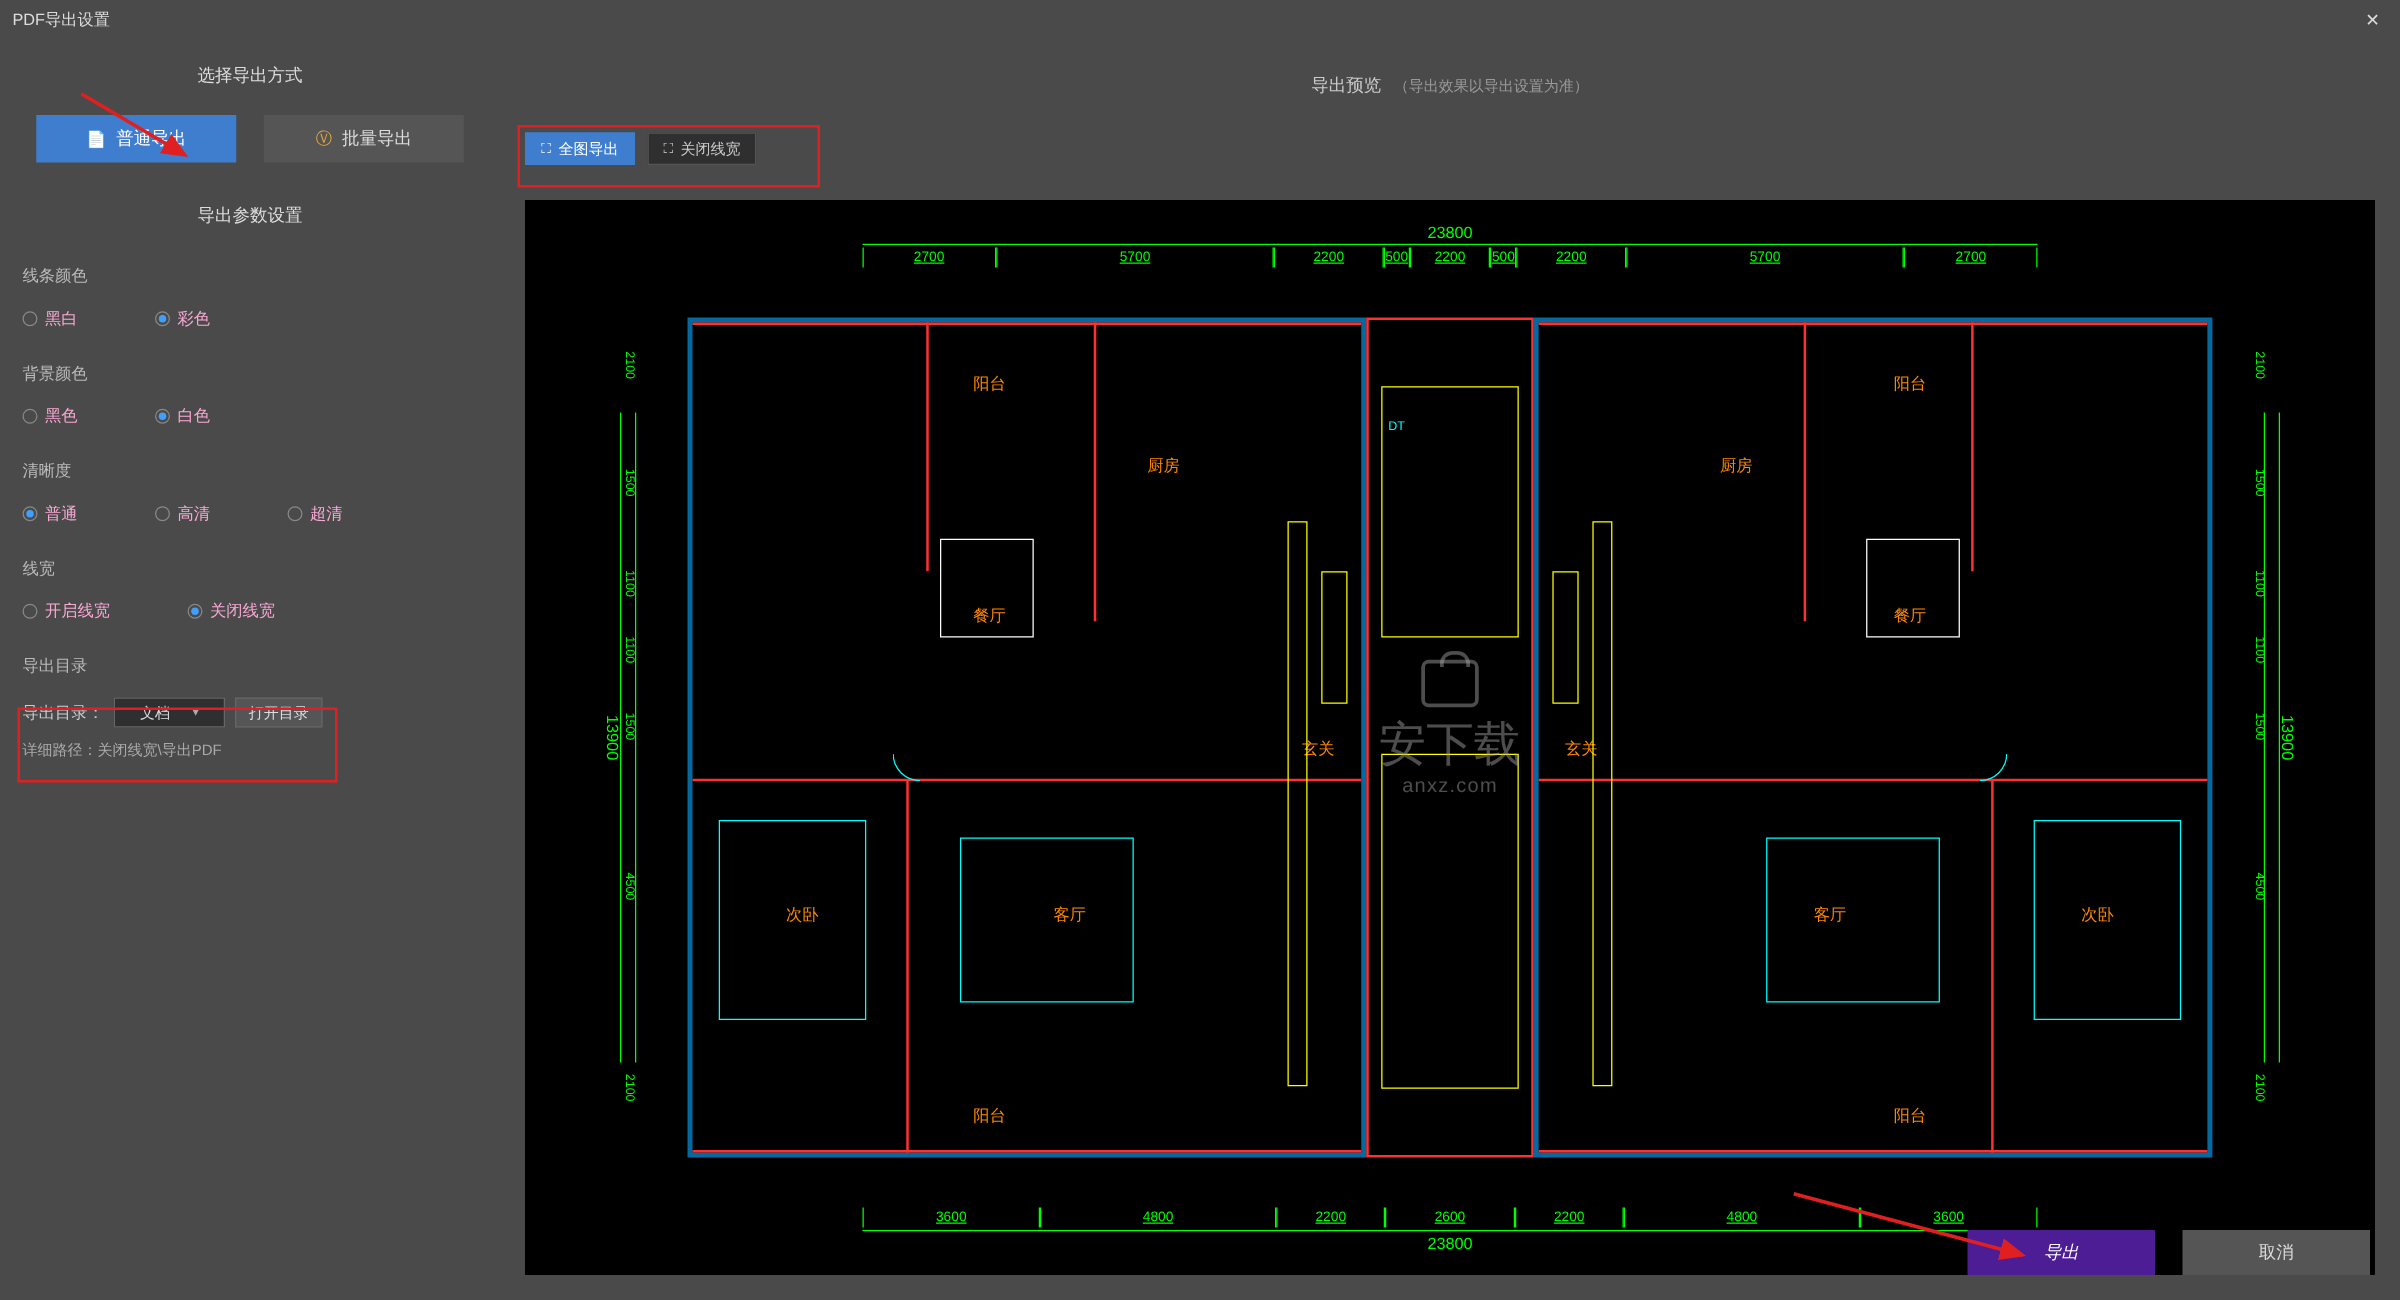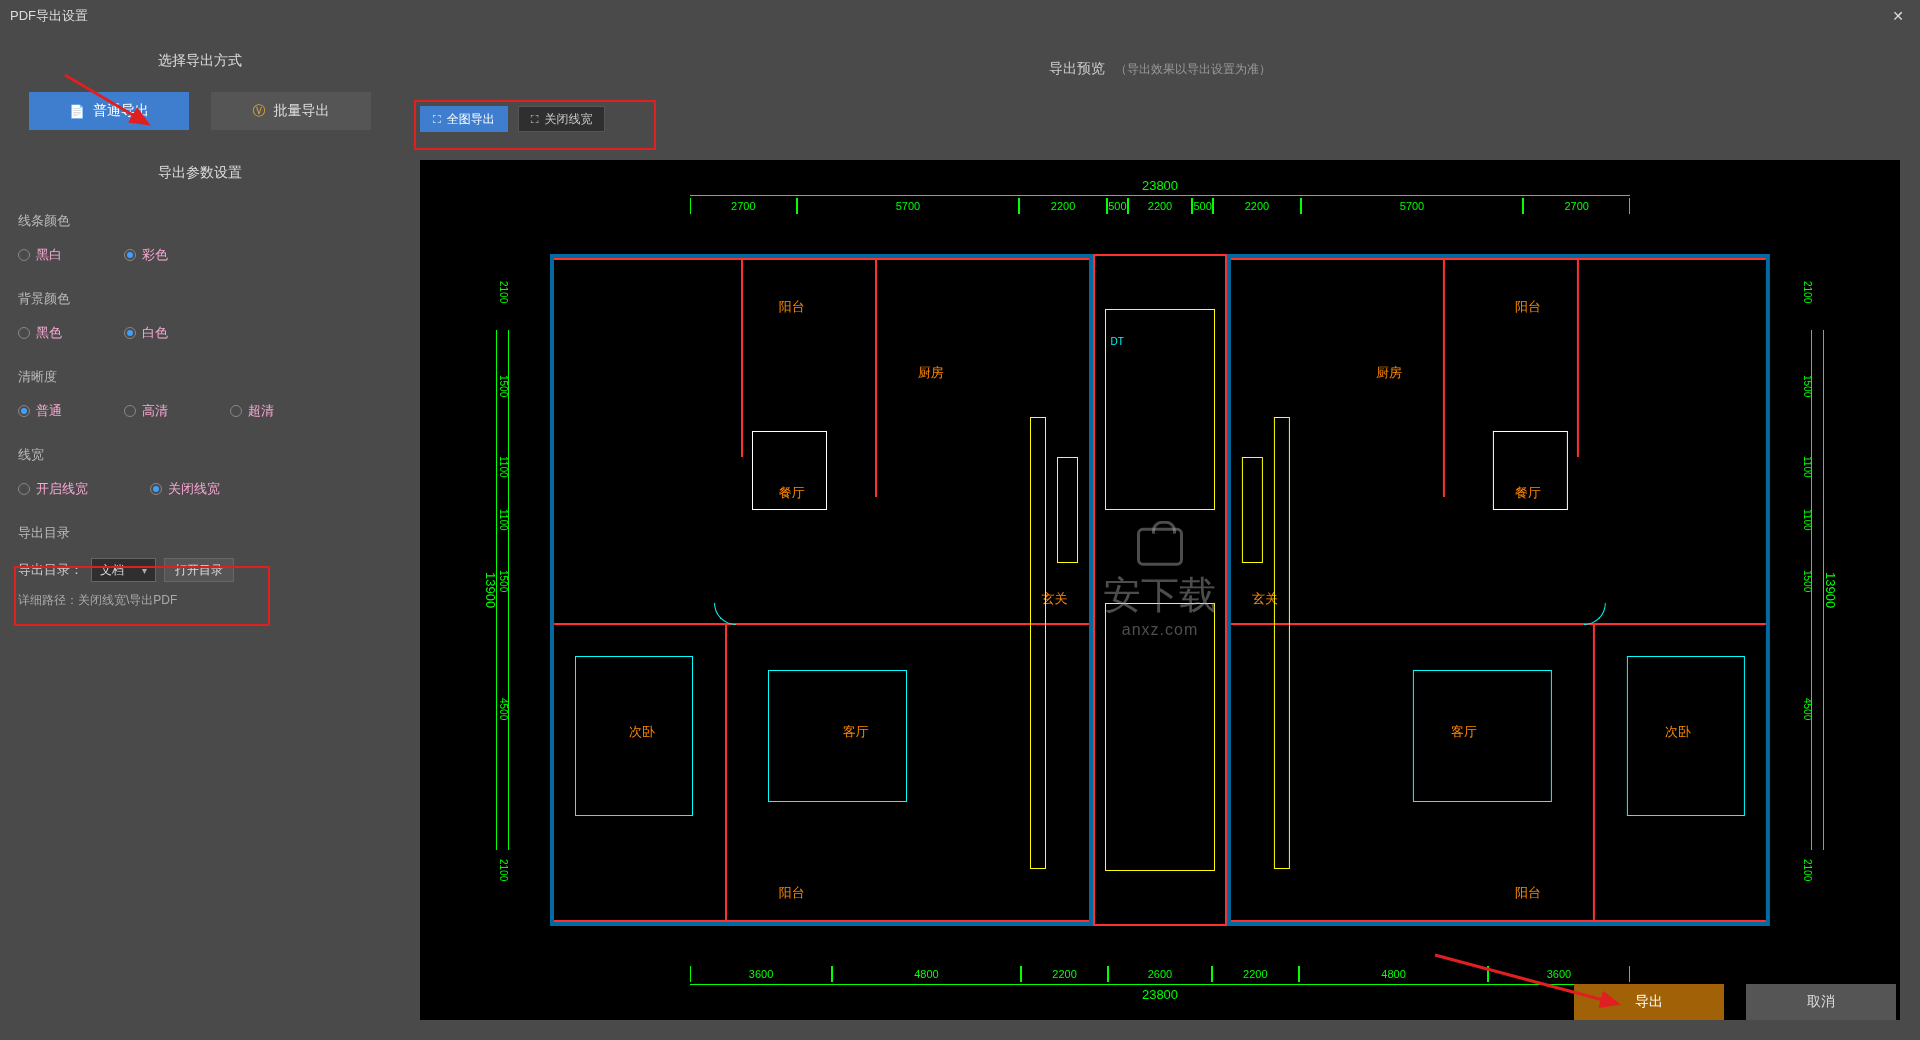--- a/index.html
+++ b/index.html
@@ -22,21 +22,21 @@
 .param-title { text-align: center; font-size: 14px; color: #dddddd; margin-bottom: 30px; }
 
 .group { margin-bottom: 26px; }
 .group-label { font-size: 13px; color: #bbbbbb; margin-bottom: 16px; }
 .radio-row { display: flex; gap: 62px; align-items: center; }
 .radio-item { display: flex; align-items: center; gap: 6px; font-size: 13px; color: #f9a8d4; cursor: pointer; }
 .radio { width: 12px; height: 12px; border-radius: 50%; border: 1px solid #888; display: inline-flex; align-items: center; justify-content: center; }
 .radio.checked::after { content: ""; width: 6px; height: 6px; border-radius: 50%; background: #3f9fff; }
 
 .dir-row { display: flex; align-items: center; gap: 8px; font-size: 13px; margin-bottom: 10px; }
-.dir-select { background: #2f2f2f; border: 1px solid #666; height: 24px; padding: 0 8px; display: flex; align-items: center; gap: 18px; color: #ddd; font-size: 12px; }
+.dir-select { background: #2f2f2f; border: 1px solid #666; height: 24px; padding: 0 20px; display: flex; align-items: center; gap: 18px; color: #ddd; font-size: 12px; }
 .dir-select .caret { font-size: 10px; color: #aaa; }
 .dir-btn { background: #555; border: 1px solid #666; height: 24px; padding: 0 10px; color: #ddd; font-size: 12px; display: flex; align-items: center; cursor: pointer; }
 .path-line { font-size: 12px; color: #aaaaaa; }
 
 
 .annot { position: absolute; border: 2px solid #e02020; pointer-events: none; }
 .arrow { position: absolute; pointer-events: none; }
 
 
 .main { flex: 1; display: flex; flex-direction: column; background: #4a4a4a; position: relative; }
@@ -50,21 +50,21 @@
 
 .preview { flex: 1; margin: 54px 20px 20px 20px; background: #000; position: relative; overflow: hidden; }
 
 
 .dims-top, .dims-bottom { position: absolute; left: 0; right: 0; color: #00ff00; font-size: 12px; display: flex; justify-content: center; gap: 0; }
 .dims-top { top: 18px; flex-direction: column; align-items: center; gap: 2px; }
 .dims-bottom { bottom: 18px; flex-direction: column-reverse; align-items: center; gap: 2px; }
 .dim-total { font-size: 13px; }
 .dim-line { height: 1px; background: #00ff00; width: 940px; position: relative; }
 .dim-segments { display: flex; width: 940px; }
-.dim-seg { border-left: 1px solid #00ff00; border-right: 1px solid #00ff00; text-align: right; font-size: 11px; height: 16px; display: flex; align-items: center; justify-content: center; }
+.dim-seg { border-left: 1px solid #00ff00; border-right: 1px solid #00ff00; text-align: right; font-size: 11px; height: 16px; display: flex; align-items: center; justify-content: center; text-decoration: underline; }
 
 .dims-left, .dims-right { position: absolute; top: 0; bottom: 0; width: 60px; color: #00ff00; display: flex; align-items: center; justify-content: center; }
 .dims-left { left: 40px; } .dims-right { right: 40px; }
 .vline { width: 1px; background: #00ff00; height: 520px; position: absolute; }
 .vnum { writing-mode: vertical-rl; font-size: 13px; }
 
 .plan-wrap { position: absolute; left: 130px; right: 130px; top: 94px; bottom: 94px; }
 .plan { position: absolute; inset: 0; display: flex; }
 .unit { flex: 1; position: relative; border: 4px solid #0369a1; }
 .unit .wall { position: absolute; background: #ff3030; }
@@ -76,21 +76,21 @@
 
 
 .watermark { position: absolute; left: 50%; top: 50%; transform: translate(-50%, -56%); color: rgba(170,170,170,0.45); font-size: 38px; display: flex; flex-direction: column; align-items: center; pointer-events: none; }
 .watermark .small { font-size: 16px; letter-spacing: 1px; }
 .watermark .bag { width: 46px; height: 38px; border: 3px solid rgba(170,170,170,0.45); border-radius: 6px; margin-bottom: 4px; position: relative; }
 .watermark .bag::before { content: ""; position: absolute; top: -10px; left: 12px; width: 18px; height: 10px; border: 3px solid rgba(170,170,170,0.45); border-bottom: none; border-radius: 10px 10px 0 0; }
 
 
 .footer { position: absolute; right: 24px; bottom: 20px; display: flex; gap: 22px; }
 .foot-btn { width: 150px; height: 36px; display: flex; align-items: center; justify-content: center; font-size: 14px; border: none; cursor: pointer; }
-.foot-btn.primary { background: #a16207; color: #fff; }
+.foot-btn.primary { background: #4c1d95; color: #fff; font-style: italic; }
 .foot-btn.secondary { background: #555; color: #ddd; }
 </style>
 </head>
 <body>
 
 <div class="titlebar">
   <span>PDF导出设置</span>
   <span class="close">✕</span>
 </div>
 

